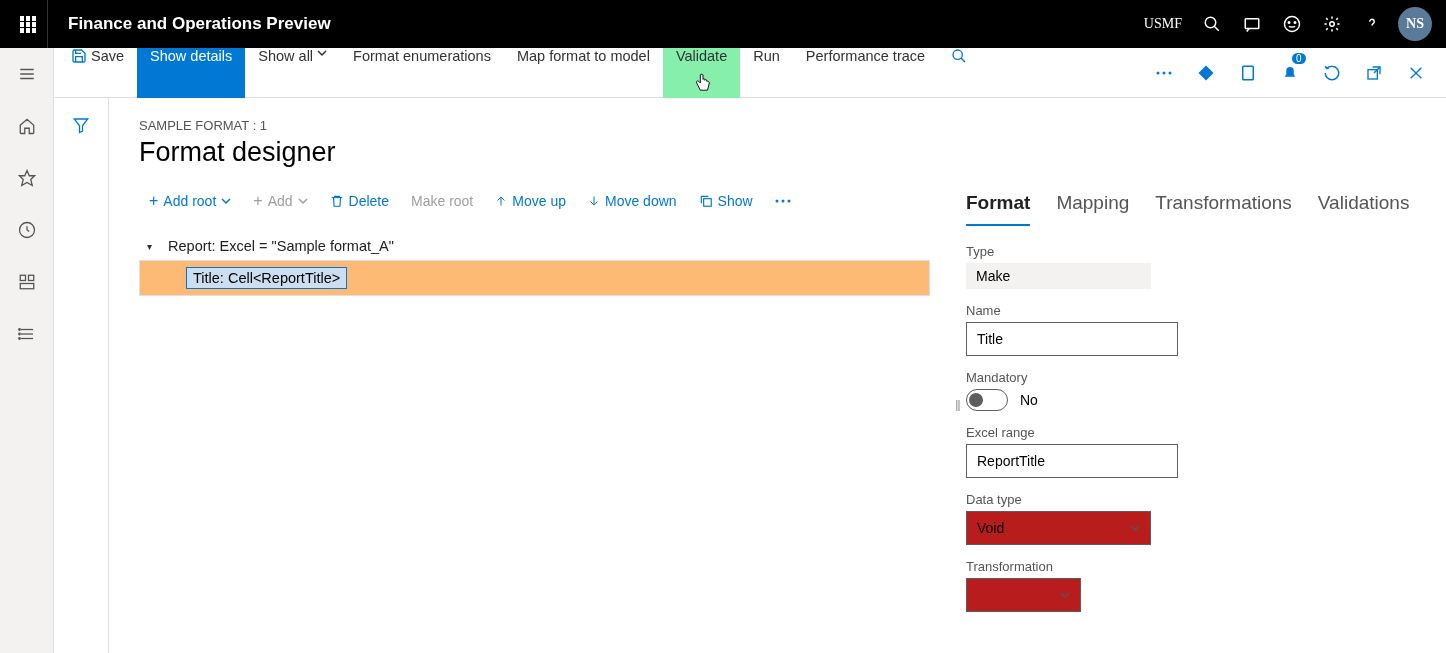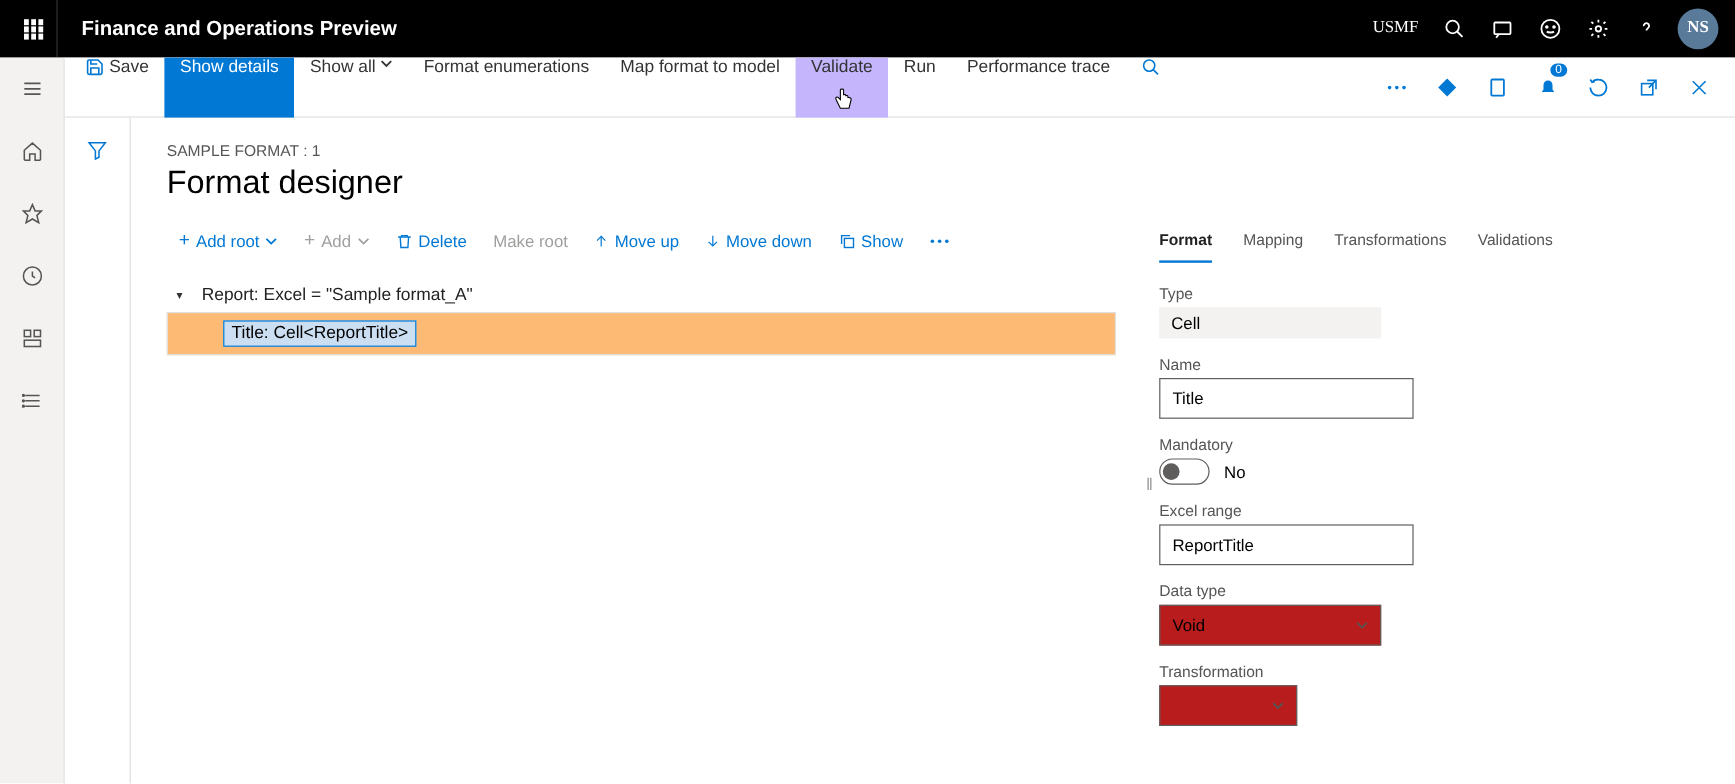--- a/index.html
+++ b/index.html
@@ -17,21 +17,21 @@
   
   .shell { display: flex; height: calc(100% - 48px); }
   .leftnav { width: 54px; background: #f3f2f1; border-right: 1px solid #e1dfdd; display: flex; flex-direction: column; align-items: center; padding-top: 10px; gap: 20px; }
   .leftnav-item { width: 40px; height: 32px; display: flex; align-items: center; justify-content: center; cursor: pointer; color: #555; }
   
   .main { flex: 1; display: flex; flex-direction: column; background: #fff; }
   
   .cmdbar { height: 50px; border-bottom: 1px solid #e1dfdd; display: flex; align-items: center; padding: 0 4px; }
   .cmdbar-btn { height: 50px; padding: 0 13px; display: flex; align-items: flex-start; gap: 4px; cursor: pointer; font-size: 14.5px; color: #333; }
   .cmdbar-btn.active { background: #0078d4; color: #fff; }
-  .cmdbar-btn.hovered { background: #c4b5fd; }
+  .cmdbar-btn.hovered { background: #86efac; }
   .cmdbar-right { margin-left: auto; display: flex; align-items: center; gap: 6px; padding-right: 8px; }
   .cmdbar-icon-btn { width: 36px; height: 36px; display: flex; align-items: center; justify-content: center; cursor: pointer; color: #555; position: relative; }
   .badge { position: absolute; top: -2px; right: 2px; background: #0078d4; color: #fff; font-size: 10px; border-radius: 8px; padding: 0 4px; min-width: 14px; }
   
   .content { flex: 1; display: flex; }
   .side-filter { width: 55px; border-right: 1px solid #e1dfdd; display: flex; justify-content: center; padding-top: 18px; }
   
   .designer { flex: 1; padding: 20px 30px 0 30px; display: flex; flex-direction: column; }
   .crumb { font-size: 13px; color: #555; margin-bottom: 4px; }
   .pgtitle { font-size: 27px; font-weight: 400; margin-bottom: 18px; }
@@ -43,21 +43,21 @@
   .tree-row { padding: 6px 8px; font-size: 14.5px; display: flex; align-items: center; gap: 6px; }
   .tree-row.root { color: #222; }
   .tree-row.child { background: #fdba74; padding-left: 46px; border: 1px solid #e1dfdd; }
   .tree-row.child span.box { border: 1px solid #0078d4; padding: 2px 6px; background: #ccdff2; }
   .tree-caret { font-size: 10px; color: #333; }
   
   .splitter { width: 16px; display: flex; align-items: center; justify-content: center; color: #999; cursor: col-resize; }
   
   .props { width: 450px; padding-top: 0; }
   .tabs { display: flex; gap: 26px; border-bottom: none; margin-bottom: 18px; }
-  .tab { padding: 6px 0 10px 0; font-size: 13px; color: #555; cursor: pointer; }
+  .tab { padding: 6px 0 10px 0; font-size: 19px; color: #555; cursor: pointer; }
   .tab.active { color: #222; font-weight: 600; border-bottom: 2px solid #0078d4; }
   
   .field { margin-bottom: 14px; }
   .field-label { font-size: 13px; color: #555; margin-bottom: 4px; display: block; }
   .field-input { width: 212px; height: 34px; border: 1px solid #605e5c; padding: 0 10px; font-size: 14px; }
   .field-select { width: 185px; height: 34px; border: 1px solid #605e5c; padding: 0 10px; font-size: 14px; background: #b91c1c; display: flex; align-items: center; justify-content: space-between; cursor: pointer; }
   .field-readonly { width: 185px; padding: 5px 10px; background: #f3f2f1; font-size: 14px; }
   
   .toggle-row { display: flex; align-items: center; gap: 12px; }
   .toggle { width: 42px; height: 22px; border-radius: 11px; border: 1px solid #605e5c; background: #fff; display: flex; align-items: center; padding: 2px; cursor: pointer; }
@@ -343,21 +343,21 @@
           <div class="props">
             <div class="tabs">
               <div class="tab active">Format</div>
               <div class="tab">Mapping</div>
               <div class="tab">Transformations</div>
               <div class="tab">Validations</div>
             </div>
 
             <div class="field">
               <label class="field-label">Type</label>
-              <div class="field-readonly">Cell</div>
+              <div class="field-readonly">Make</div>
             </div>
             <div class="field">
               <label class="field-label">Name</label>
               <input class="field-input" value="Title" style="">
             </div>
             <div class="field">
               <label class="field-label">Mandatory</label>
               <div class="toggle-row">
                 <div class="toggle">
                     <div class="toggle-knob"></div>

